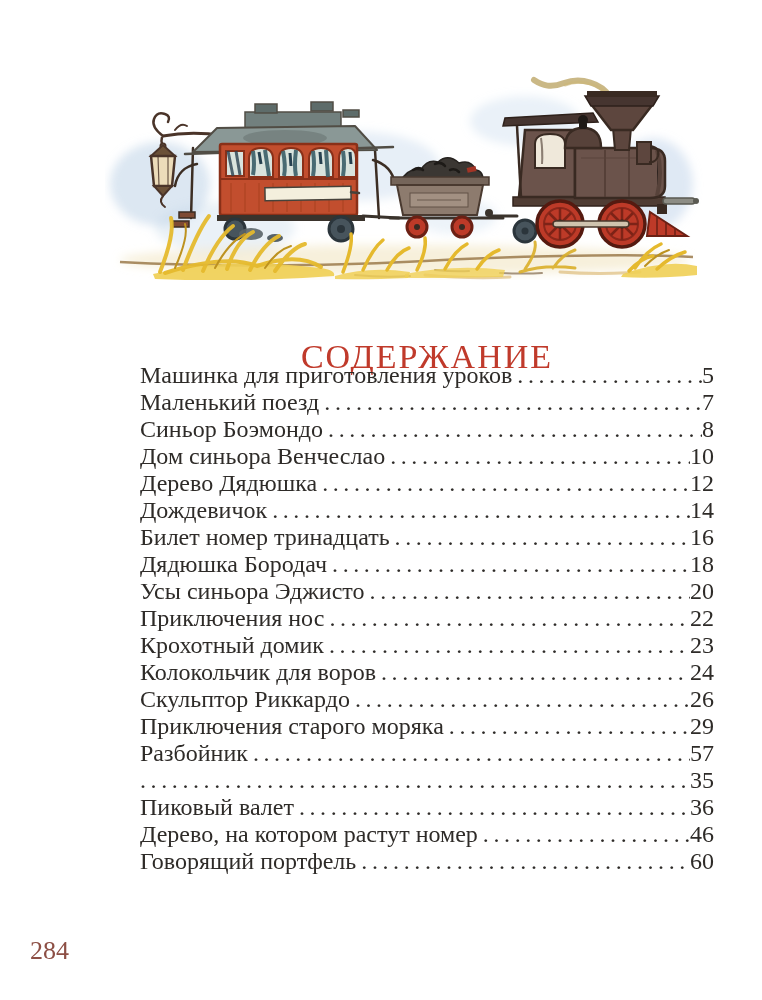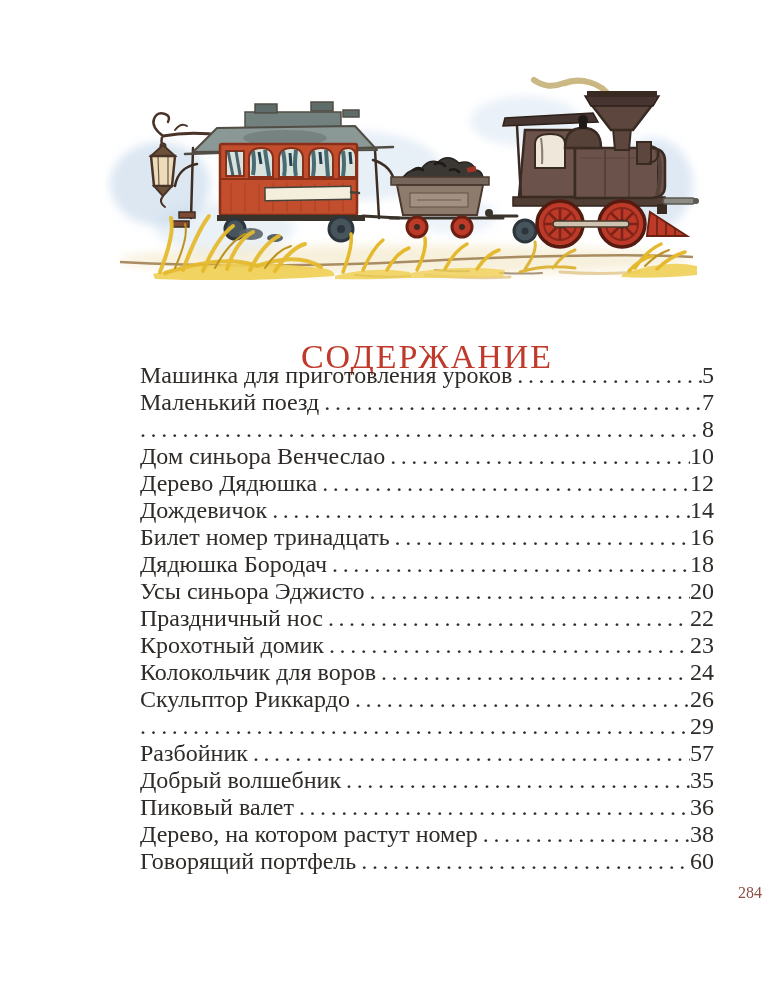--- a/index.html
+++ b/index.html
@@ -21,23 +21,23 @@
     font-size:24px; line-height:27px; white-space:nowrap;
   }
   .toc-title{ flex:0 0 auto; padding-right:5px; }
   .toc-dots{ flex:1 1 auto; overflow:hidden; }
   .toc-dots::before{
     content:"......................................................................................";
     letter-spacing:4.6px; color:#2e2b28;
   }
   .toc-page{ flex:0 0 auto; }
   .folio{
-    position:absolute; top:884px; left:0; right:0;
-    text-align:right; padding-left:30px;
-    font-size:16px; color:#8d4f45;
+    position:absolute; top:936px; left:0; right:0;
+    text-align:left; padding-left:30px;
+    font-size:26px; color:#8d4f45;
   }
 </style>
 </head>
 <body>
 
 <div class="page">
 
   <div class="illustration">
     <svg viewBox="0 0 600 214" xmlns="http://www.w3.org/2000/svg">
       <defs>
@@ -208,20 +208,21 @@
         <span class="toc-title">Машинка для приготовления уроков</span>
         <span class="toc-dots"></span>
         <span class="toc-page">5</span>
       </div>
     <div class="toc-row">
         <span class="toc-title">Маленький поезд</span>
         <span class="toc-dots"></span>
         <span class="toc-page">7</span>
       </div>
     <div class="toc-row">
+        <span class="toc-title">Синьор Боэмондо</span>
         <span class="toc-dots"></span>
         <span class="toc-page">8</span>
       </div>
     <div class="toc-row">
         <span class="toc-title">Дом синьора Венчеслао</span>
         <span class="toc-dots"></span>
         <span class="toc-page">10</span>
       </div>
     <div class="toc-row">
         <span class="toc-title">Дерево Дядюшка</span>
@@ -242,62 +243,62 @@
         <span class="toc-title">Дядюшка Бородач</span>
         <span class="toc-dots"></span>
         <span class="toc-page">18</span>
       </div>
     <div class="toc-row">
         <span class="toc-title">Усы синьора Эджисто</span>
         <span class="toc-dots"></span>
         <span class="toc-page">20</span>
       </div>
     <div class="toc-row">
-        <span class="toc-title">Праздничный нос</span>
+        <span class="toc-title">Приключения нос</span>
         <span class="toc-dots"></span>
         <span class="toc-page">22</span>
       </div>
     <div class="toc-row">
         <span class="toc-title">Крохотный домик</span>
         <span class="toc-dots"></span>
         <span class="toc-page">23</span>
       </div>
     <div class="toc-row">
         <span class="toc-title">Колокольчик для воров</span>
         <span class="toc-dots"></span>
         <span class="toc-page">24</span>
       </div>
     <div class="toc-row">
         <span class="toc-title">Скульптор Риккардо</span>
         <span class="toc-dots"></span>
         <span class="toc-page">26</span>
       </div>
     <div class="toc-row">
+        <span class="toc-title">Приключения старого моряка</span>
         <span class="toc-dots"></span>
         <span class="toc-page">29</span>
       </div>
     <div class="toc-row">
         <span class="toc-title">Разбойник</span>
         <span class="toc-dots"></span>
         <span class="toc-page">57</span>
       </div>
     <div class="toc-row">
-        <span class="toc-title">Добрый волшебник</span>
         <span class="toc-dots"></span>
         <span class="toc-page">35</span>
       </div>
     <div class="toc-row">
         <span class="toc-title">Пиковый валет</span>
         <span class="toc-dots"></span>
         <span class="toc-page">36</span>
       </div>
     <div class="toc-row">
         <span class="toc-title">Дерево, на котором растут номер</span>
         <span class="toc-dots"></span>
-        <span class="toc-page">38</span>
+        <span class="toc-page">46</span>
       </div>
     <div class="toc-row">
         <span class="toc-title">Говорящий портфель</span>
         <span class="toc-dots"></span>
         <span class="toc-page">60</span>
       </div>
   </div>
 
   <div class="folio">284</div>
 

